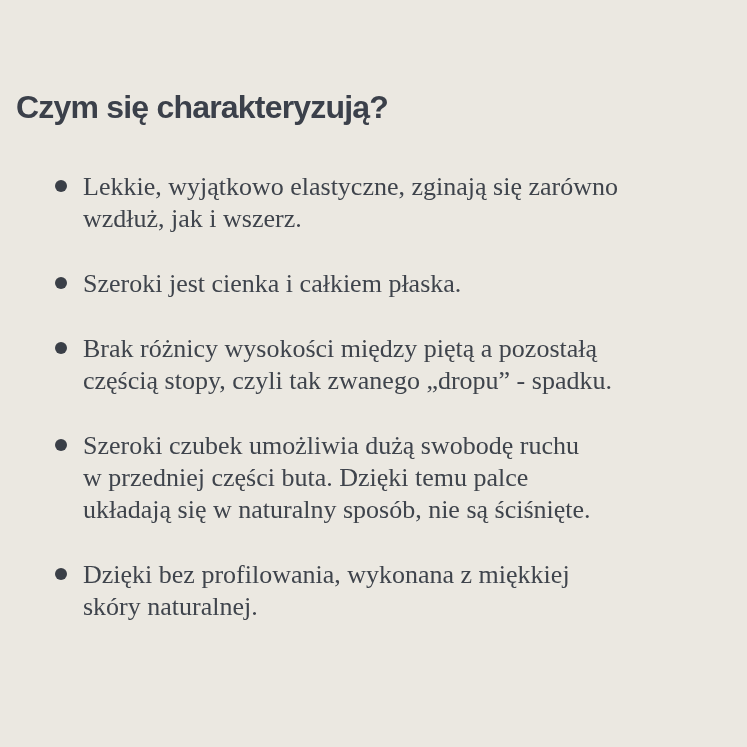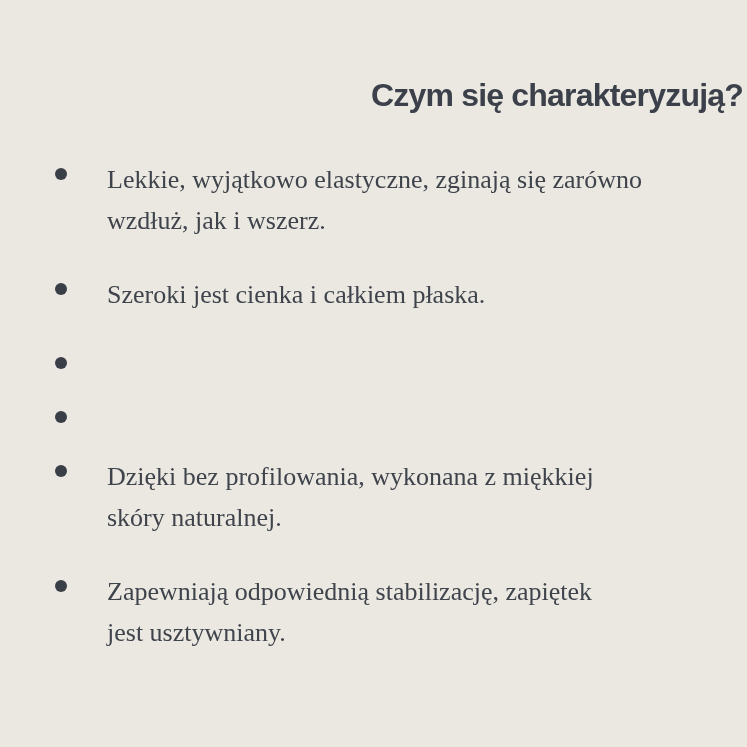--- a/index.html
+++ b/index.html
@@ -12,43 +12,42 @@
     background: #ebe8e1;
     overflow: hidden;
   }
   .page {
     width: 747px;
     height: 747px;
     box-sizing: border-box;
     background: #ebe8e1;
   }
   .page-title {
-    margin: 4px;
+    margin: 16px;
     padding-top: 73px;
-    text-align: right;
+    text-align: left;
     font-family: "Liberation Sans", sans-serif;
     font-weight: 700;
     font-size: 32px;
     letter-spacing: -0.8px;
     color: #3b404a;
   }
   .feature-list {
     list-style: none;
     margin: 45px 70px 0 55px;
     padding: 0;
   }
   .feature-item {
     display: flex;
     align-items: flex-start;
     margin-bottom: 33px;
     font-family: "Liberation Serif", "DejaVu Serif", serif;
     font-size: 26px;
-    line-height: 41px;
+    line-height: 32px;
     color: #3f444c;
-    gap: 24px;
   }
   .bullet-dot {
     flex: none;
     width: 12px;
     height: 12px;
     border-radius: 50%;
     background: #3a3f47;
     margin-top: 9px;
     margin-right: 16px;
   }
@@ -71,32 +70,32 @@
 wzdłuż, jak i wszerz.</span>
     </li>
 
     <li class="feature-item">
       <span class="bullet-dot"></span>
       <span class="feature-text">Szeroki jest cienka i całkiem płaska.</span>
     </li>
 
     <li class="feature-item">
       <span class="bullet-dot"></span>
+      <span class="feature-text">Brak różnicy wysokości między piętą a pozostałą
+częścią stopy, czyli tak zwanego „dropu” - spadku.</span>
     </li>
 
     <li class="feature-item">
       <span class="bullet-dot"></span>
+      <span class="feature-text">Szeroki czubek umożliwia dużą swobodę ruchu
+w przedniej części buta. Dzięki temu palce
+układają się w naturalny sposób, nie są ściśnięte.</span>
     </li>
 
     <li class="feature-item">
       <span class="bullet-dot"></span>
       <span class="feature-text">Dzięki bez profilowania, wykonana z miękkiej
 skóry naturalnej.</span>
     </li>
 
-    <li class="feature-item">
-      <span class="bullet-dot"></span>
-      <span class="feature-text">Zapewniają odpowiednią stabilizację, zapiętek
-jest usztywniany.</span>
-    </li>
 
   </ul>
 </div>
 
 </body></html>

